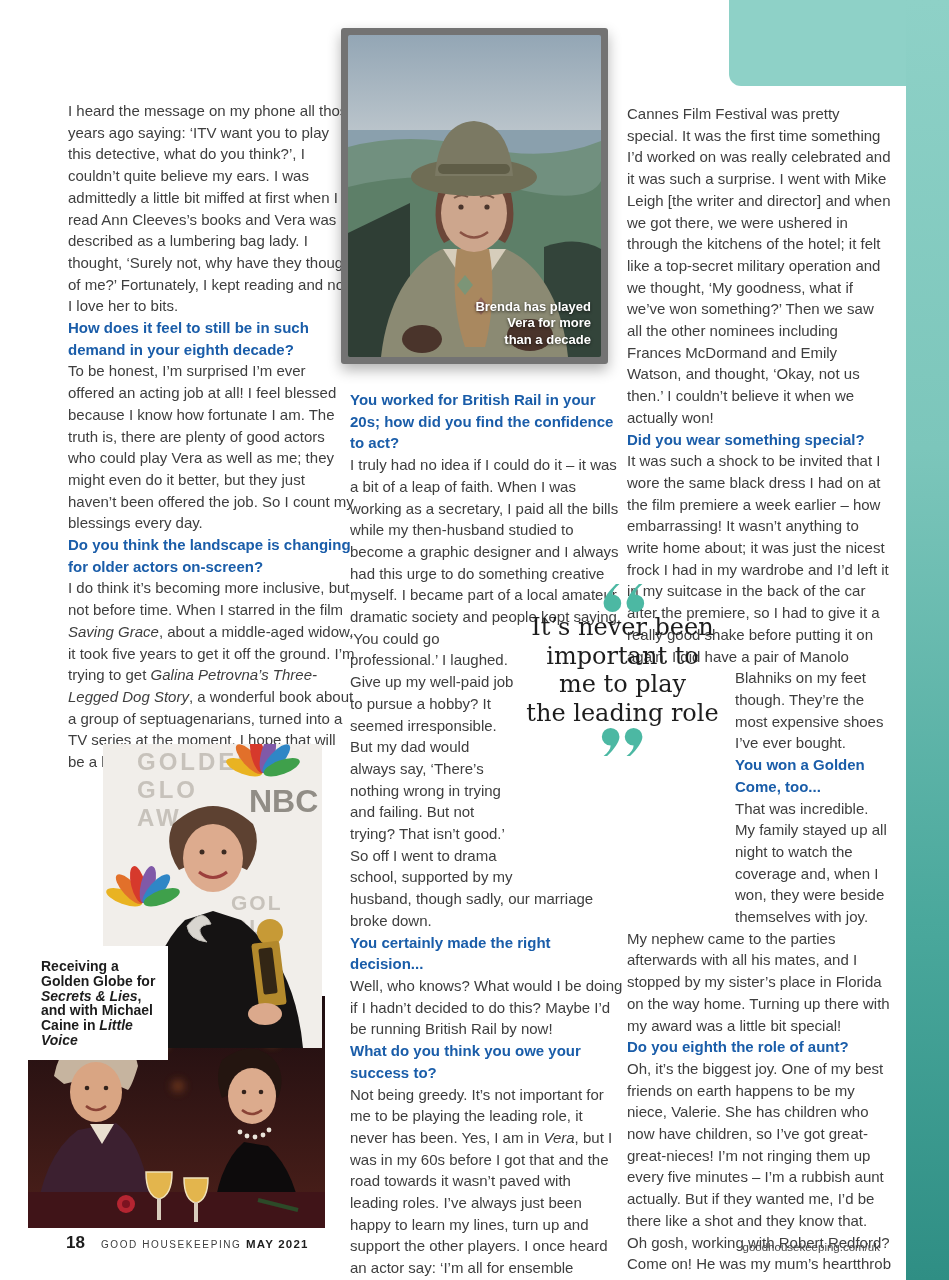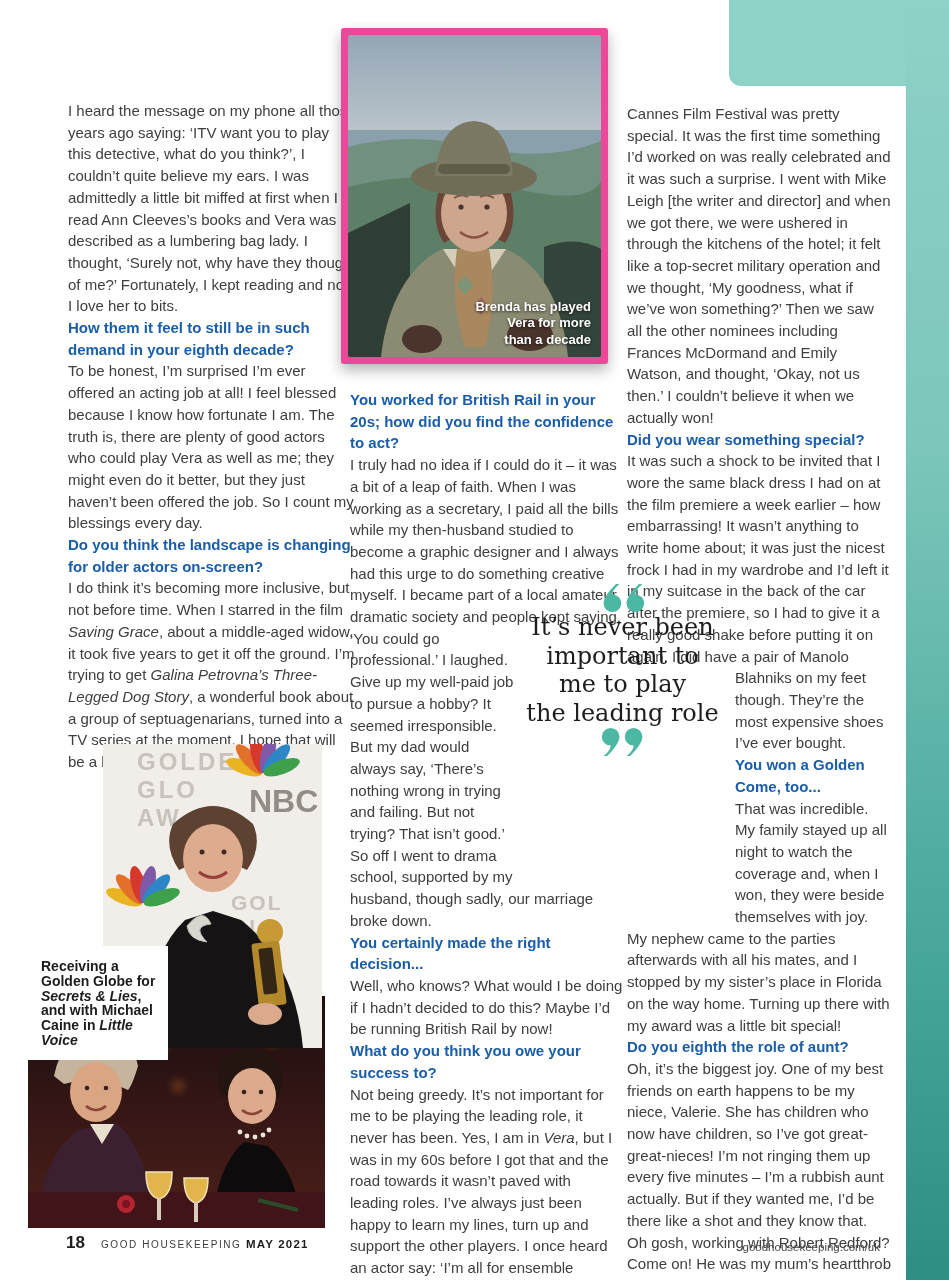--- a/index.html
+++ b/index.html
@@ -11,21 +11,21 @@
   .edge-strip{position:absolute;left:906px;top:0;width:43px;height:1280px;
               background:linear-gradient(180deg,var(--teal_light) 0%,#7cc6bb 35%,#4aa89c 72%,var(--teal_dark) 100%);}
   
   .col{position:absolute;font-size:15px;line-height:21.7px;color:#3e3e3e;}
   .col-left{left:68px;top:100px;width:288px;}
   .col-center{left:350px;top:389px;width:273px;}
   .col-right{left:627px;top:103px;width:264px;}
   .col .question{font-weight:bold;color:var(--question_blue);}
   .col em{font-style:italic;margin-top:43px;}
   
-  .vera-frame{position:absolute;left:341px;top:28px;background:#ec4899;padding:7px;
+  .vera-frame{position:absolute;left:341px;top:28px;background:#737373;padding:7px;
               border-radius:3px;box-shadow:0 6px 14px rgba(0,0,0,.30);}
   .vera-photo{position:relative;width:253px;height:322px;overflow:hidden;border-radius:2px;}
   .vera-caption{position:absolute;right:10px;bottom:9px;text-align:right;color:#fff;
                 font-weight:bold;font-size:13px;line-height:16.5px;
                 text-shadow:0 1px 3px rgba(0,0,0,.7);}
   
   .pull-quote{position:absolute;left:500px;top:583px;width:245px;text-align:center;z-index:5;}
   .pq-mark{color:var(--quote_teal);height:30px;}
   .pq-text{font-family:"DejaVu Serif",serif;font-size:24px;line-height:28.5px;color:#1d1d1d;}
   
@@ -45,21 +45,21 @@
 </head>
 <body>
 
 <div class="page">
 
   <div class="corner-bar"></div>
   <div class="edge-strip"></div>
 
   <div class="col col-left">
       <div class="answer"><span>I heard the message on my phone all those years ago saying: ‘ITV want you to play this detective, what do you think?’, I couldn’t quite believe my ears. I was admittedly a little bit miffed at first when I read Ann Cleeves’s books and Vera was described as a lumbering bag lady. I thought, ‘Surely not, why have they thought of me?’ Fortunately, I kept reading and now I love her to bits.</span></div>
-      <div class="question"><span>How them it feel to still be in such demand in your eighth decade?</span></div>
+      <div class="question"><span>How does it feel to still be in such demand in your eighth decade?</span></div>
       <div class="answer"><span>To be honest, I’m surprised I’m ever offered an acting job at all! I feel blessed because I know how fortunate I am. The truth is, there are plenty of good actors who could play Vera as well as me; they might even do it better, but they just haven’t been offered the job. So I count my blessings every day.</span></div>
       <div class="question"><span>Do you think the landscape is changing for older actors on-screen?</span></div>
       <div class="answer"><span>I do think it’s becoming more inclusive, but not before time. When I starred in the film </span><em>Saving Grace</em><span>, about a middle-aged widow, it took five years to get it off the ground. I’m trying to get </span><em>Galina Petrovna’s Three-Legged Dog Story</em><span>, a wonderful book about a group of septuagenarians, turned into a TV series at the moment. I hope that will be a little easier.</span></div>
     </div>
 
   <div class="vera-frame">
     <div class="vera-photo">
       <svg width="253" height="322" viewBox="0 0 253 322" preserveAspectRatio="none">
         <defs>
           <linearGradient id="sky" x1="0" y1="0" x2="0" y2="1">

